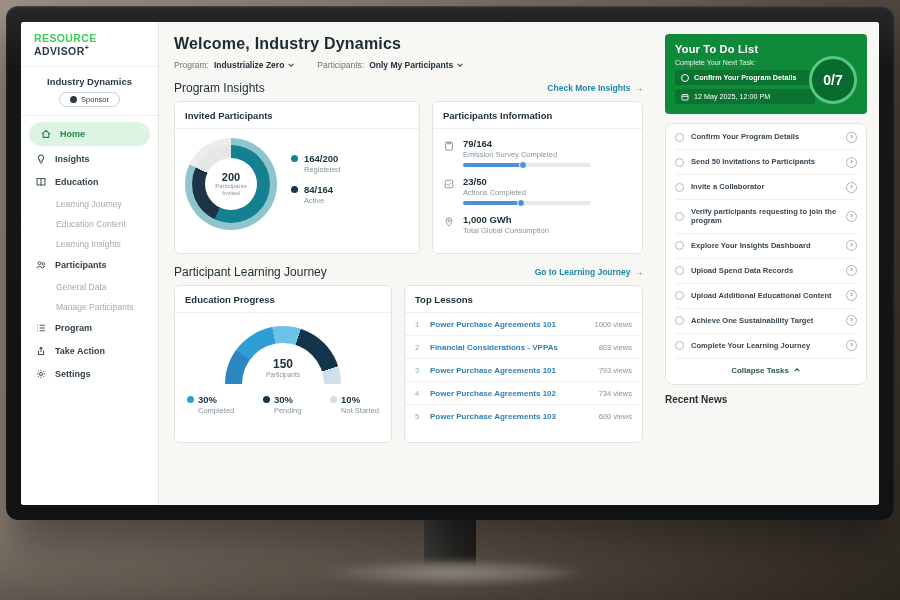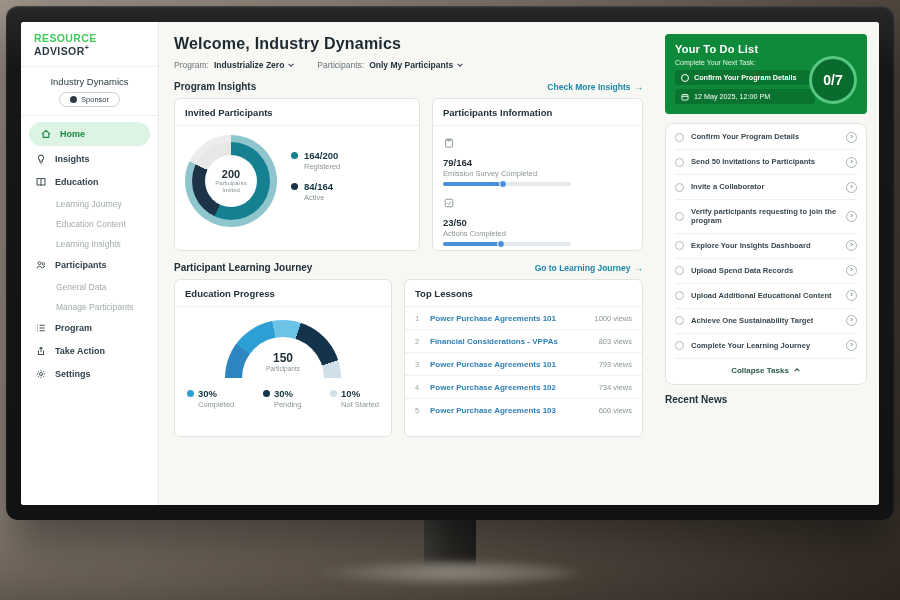--- a/index.html
+++ b/index.html
@@ -22,21 +22,21 @@
 
   .screen { width:100%; height:100%; background:#fff; border-radius:3px; overflow:hidden;
     display:flex; color:#333; }
 
   
   .sidebar { flex:0 0 138px; width:138px; background:#fff; border-right:1px solid #e8e8e5;
     padding-top:10px; overflow:hidden; }
   .logo { padding:0 13px 9px; font-size:10.5px; font-weight:bold; letter-spacing:.4px; border-bottom:1px solid #efefec; }
   .logo .g { color:#3dcd58; } .logo .d { color:#2c3b43; } .logo sup { font-size:7px; color:#2c3b43; }
   .org { text-align:center; padding:9px 0 8px; border-bottom:1px solid #efefec; }
-  .org-name { font-size:9.5px; font-weight:normal; color:#2c3b43; }
+  .org-name { font-size:9.5px; font-weight:bold; color:#2c3b43; }
   .sponsor { display:inline-flex; align-items:center; gap:4px; margin-top:5px; border:1px solid #c9d0d3;
     border-radius:10px; padding:2px 10px; font-size:7.5px; color:#2c3b43; background:#fff; cursor:pointer; }
   .sponsor-dot { width:7px; height:7px; border-radius:50%; background:#2c3b43; }
   .nav { margin-top:6px; }
   .nav-item { display:flex; align-items:center; gap:8px; padding:5.5px 14px; font-size:9px;
     color:#33424a; font-weight:bold; cursor:pointer; }
   .nav-item.sub { padding:5px 14px 5px 35px; color:#a2abaf; font-weight:normal; font-size:8.5px; }
   .nav-item.active { background:#ddf3e4; border-radius:14px; margin:0 8px 2px; padding:6px 11px; color:#1d8a42; }
   .nav-item.active .nicon { color:#1d8a42; }
   .nicon { width:12px; height:12px; color:#44535b; flex:0 0 12px; }
@@ -45,21 +45,21 @@
   
   .main { flex:1 1 auto; background:#f7f7f4; padding:13px 12px 0 15px; overflow:hidden; }
   .welcome { font-size:16px; font-weight:bold; color:#1d2a31; letter-spacing:.2px; }
   .filters { display:flex; gap:22px; align-items:center; margin-top:7px; }
   .filter { display:flex; align-items:flex-start; gap:5px; font-size:8.5px; }
   .filter-label { color:#6a7579; }
   .filter-value { font-weight:bold; color:#22313a; cursor:pointer; display:flex; align-items:center; gap:3px; }
   .chev { width:8px; height:8px; color:#44535b; } .chev svg{width:8px;height:8px;display:block;}
 
   .section-head { display:flex; justify-content:space-between; align-items:center; margin-top:11px; margin-bottom:6px; }
-  .section-title { font-size:10px; font-weight:bold; color:#22313a; }
+  .section-title { font-size:12px; font-weight:normal; color:#22313a; }
   .section-link { font-size:8.5px; font-weight:bold; color:#1e87a8; cursor:pointer; display:flex; gap:4px; align-items:center; }
 
   .cards-row { display:flex; gap:12px; }
   .card { background:#fff; border:1px solid #e3e3e0; border-radius:6px; overflow:hidden; }
   .card-title { font-size:9.5px; font-weight:bold; color:#22313a; padding:8px 10px 7px; border-bottom:1px solid #efefec; }
   .card-body { padding:9px 10px; }
 
   .card-invited { flex:0 0 246px; height:153px; }
   .invited-flex { display:flex; align-items:center; gap:14px; }
   .donut { position:relative; width:92px; height:92px; border-radius:50%;
@@ -71,21 +71,21 @@
   .donut-value { font-size:11px; font-weight:bold; color:#22313a; }
   .donut-label { font-size:6px; color:#8a9599; width:40px; line-height:1.25; }
   .legend-item { display:flex; gap:6px; margin-bottom:10px; }
   .dot { width:7px; height:7px; border-radius:50%; margin-top:2px; flex:0 0 7px; }
   .dot-teal { background:#15808f; } .dot-navy { background:#1d3347; }
   .dot-blue { background:#2e9fd4; } .dot-gnavy { background:#14344c; } .dot-pale { background:#cfe0e8; }
   .legend-value { font-size:9.5px; font-weight:bold; color:#14333d; }
   .legend-label { font-size:7.5px; color:#8a9599; margin-top:1px; }
 
   .card-info { flex:1 1 auto; height:153px; }
-  .info-row { display:flex; gap:8px; margin-bottom:9px;flex-direction:column; }
+  .info-row { display:flex; gap:8px; margin-bottom:9px; }
   .info-icon { width:12px; height:12px; color:#8a9599; flex:0 0 12px; margin-top:2px; }
   .info-icon svg { width:12px; height:12px; display:block; }
   .info-value { font-size:9.5px; font-weight:bold; color:#22313a; }
   .info-label { font-size:7.5px; color:#8a9599; margin-top:1px; }
   .bar { position:relative; width:128px; height:4px; border-radius:2px; background:#e3e9ec; margin-top:4px; }
   .bar-fill { position:absolute; left:0; top:0; height:4px; border-radius:2px; background:#4a90d8; }
   .bar-fill::after { content:""; position:absolute; right:-3px; top:-2px; width:8px; height:8px;
     border-radius:50%; background:#4a90d8; border:1.5px solid #fff; box-sizing:border-box; }
 
   .card-edu { flex:0 0 218px; height:158px; }

